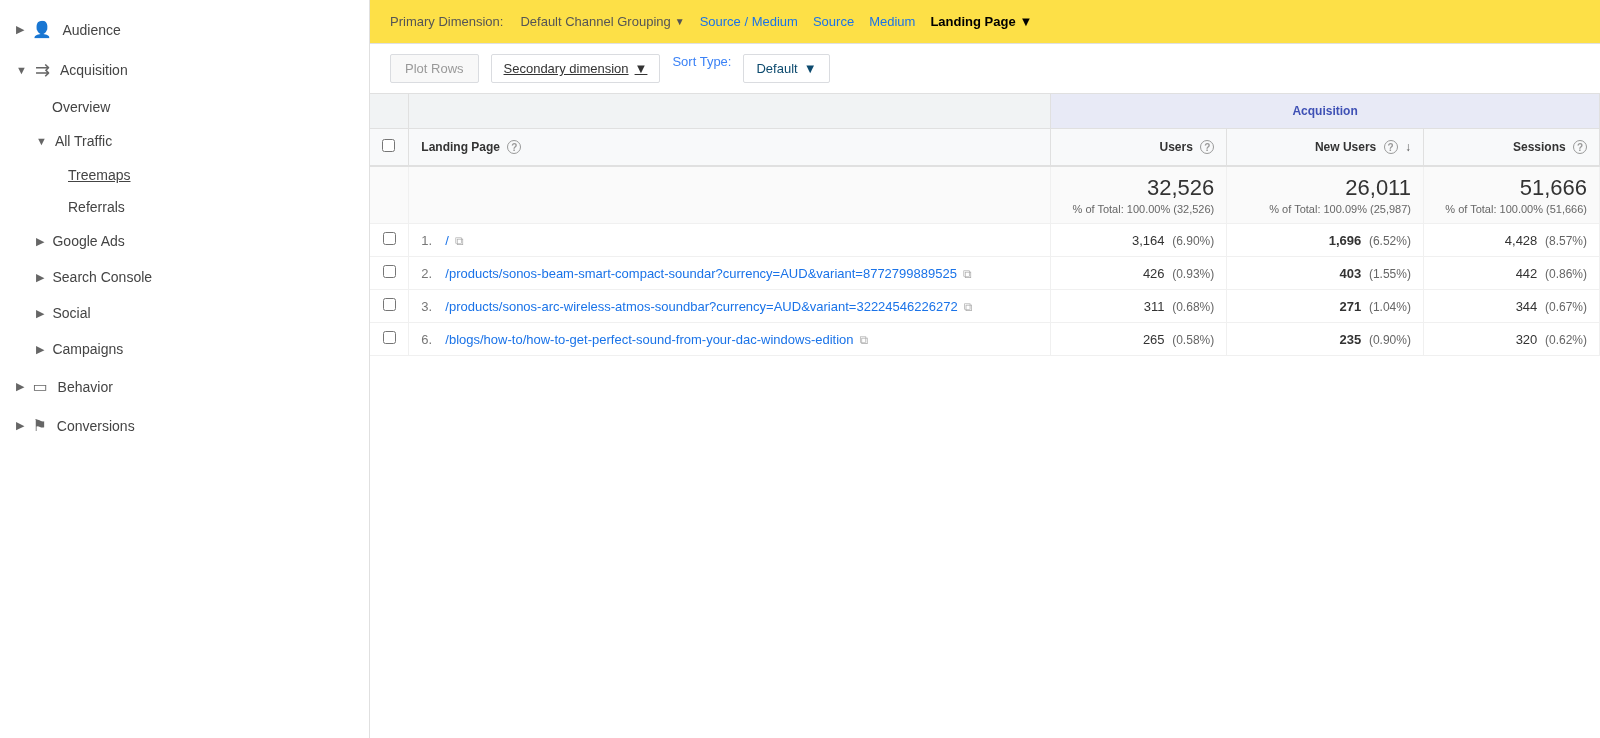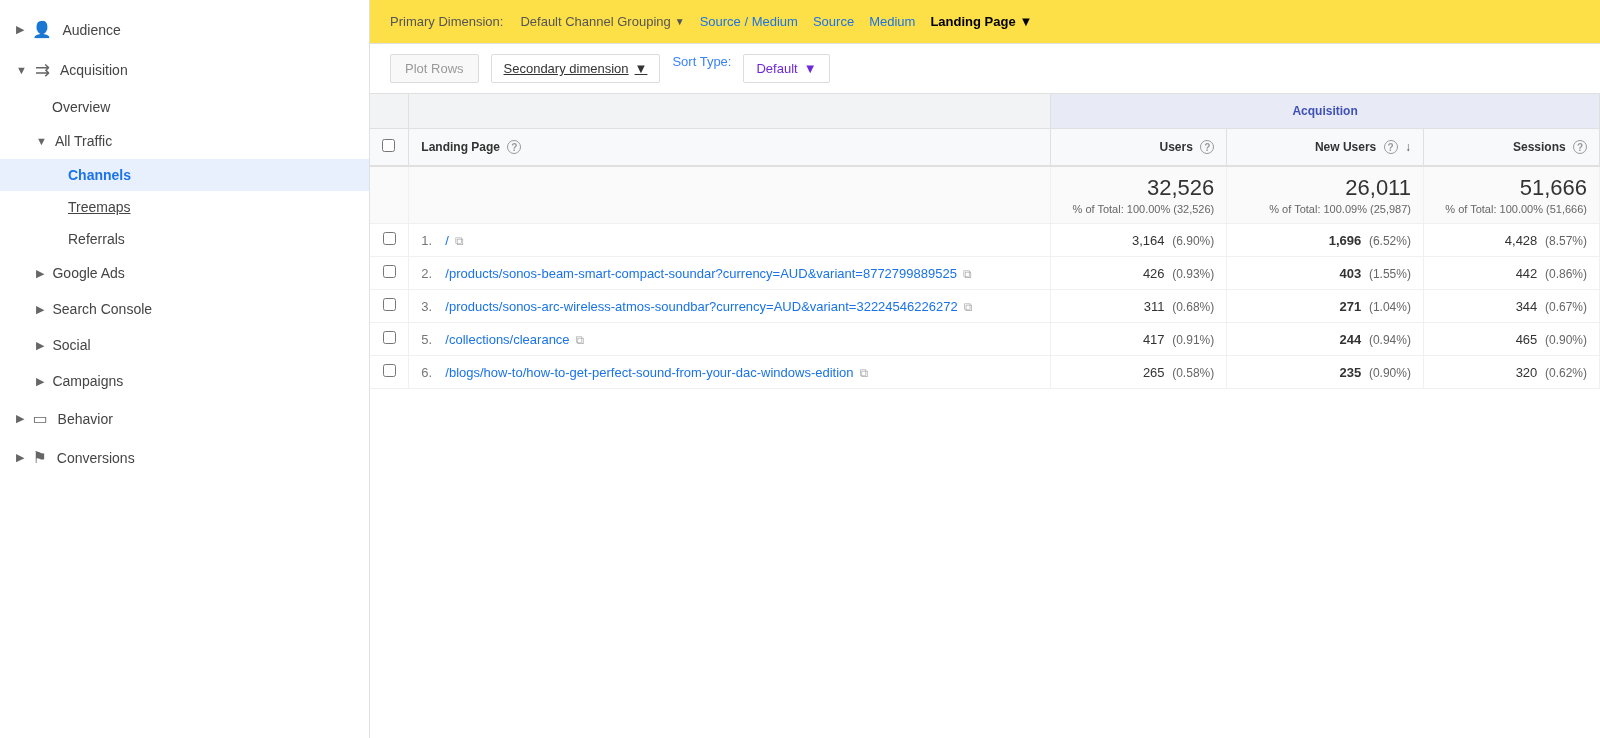--- a/index.html
+++ b/index.html
@@ -21,21 +21,21 @@
     .primary-dim-label { font-size: 13px; color: #555; margin-right: 8px; }
     .dim-btn { font-size: 13px; color: #555; cursor: pointer; display: flex; align-items: center; gap: 4px; padding: 2px 6px; }
     .dim-btn .down-arrow { font-size: 10px; }
     .dim-btn-link { font-size: 13px; color: #1a73e8; cursor: pointer; text-decoration: none; padding: 2px 6px; }
     .dim-btn-active { font-size: 13px; color: #000; font-weight: 700; cursor: pointer; display: flex; align-items: center; gap: 4px; padding: 2px 6px; }
 
     .toolbar { padding: 10px 20px; display: flex; gap: 12px; border-bottom: 1px solid #e0e0e0; }
     .plot-rows-btn { padding: 6px 14px; border: 1px solid #dadce0; background: #f8f8f8; color: #999; font-size: 13px; border-radius: 2px; cursor: not-allowed; }
     .secondary-dim-btn { padding: 6px 12px; border: 1px solid #dadce0; background: #fff; color: #333; font-size: 13px; border-radius: 2px; cursor: pointer; display: flex; align-items: center; gap: 6px; text-decoration: underline; }
     .sort-type-label { font-size: 13px; color: #3b82f6; }
-    .sort-type-btn { padding: 6px 12px; border: 1px solid #dadce0; background: #fff; color: #6d28d9; font-size: 13px; border-radius: 2px; cursor: pointer; display: flex; align-items: center; gap: 6px; }
+    .sort-type-btn { padding: 6px 12px; border: 1px solid #dadce0; background: #fff; color: #0c4a6e; font-size: 13px; border-radius: 2px; cursor: pointer; display: flex; align-items: center; gap: 6px; }
 
     
     .table-container { flex: 1; overflow: auto; }
     table { width: 100%; border-collapse: collapse; }
     thead tr:first-child th { background: #f1f3f4; border-bottom: 1px solid #e0e0e0; }
     thead tr.sub-header th { background: #f8f9fa; border-bottom: 2px solid #e0e0e0; }
     th { padding: 10px 12px; text-align: right; font-size: 12px; font-weight: 600; color: #333; border-right: 1px solid #e0e0e0; white-space: nowrap; }
     th.left { text-align: left; }
     td { padding: 8px 12px; border-bottom: 1px solid #f0f0f0; border-right: 1px solid #f0f0f0; font-size: 13px; }
     td.left { text-align: left; }
@@ -74,23 +74,20 @@
 
   <div class="sidebar-subitem">
     <span>Overview</span>
   </div>
 
   <div class="sidebar-parent">
     <span class="arrow">▼</span>
     <span>All Traffic</span>
   </div>
 
-  <div class="sidebar-subitem active-blue" style="padding-left: 68px;">
-    <span>Channels</span>
-  </div>
 
   <div class="sidebar-subitem" style="padding-left: 68px; text-decoration: underline;">
     <span>Treemaps</span>
   </div>
 
 
   <div class="sidebar-subitem" style="padding-left: 68px;">
     <span>Referrals</span>
   </div>
 
@@ -224,27 +221,20 @@
           </tr>
           <tr>
             <td class="checkbox-cell"><input type="checkbox" style=""></td>
             <td class="left landing-page-cell"><span class="row-num">3.&nbsp;&nbsp;</span><a class="page-link" href="#">/products/sonos-arc-wireless-atmos-soundbar?currency=AUD&amp;variant=32224546226272</a><span class="copy-icon" style="margin-left: 6px;">⧉</span></td>
             <td class="right"><span>311</span> <span class="cell-pct">(0.68%)</span></td>
             <td class="right"><span class="bold-val">271</span> <span class="cell-pct">(1.04%)</span></td>
             <td class="right"><span>344</span> <span class="cell-pct">(0.67%)</span></td>
           </tr>
           <tr>
             <td class="checkbox-cell"><input type="checkbox" style=""></td>
-            <td class="left landing-page-cell"><span class="row-num">5.&nbsp;&nbsp;</span><a class="page-link" href="#">/collections/clearance</a><span class="copy-icon" style="margin-left: 6px;">⧉</span></td>
-            <td class="right"><span>417</span> <span class="cell-pct">(0.91%)</span></td>
-            <td class="right"><span class="bold-val">244</span> <span class="cell-pct">(0.94%)</span></td>
-            <td class="right"><span>465</span> <span class="cell-pct">(0.90%)</span></td>
-          </tr>
-          <tr>
-            <td class="checkbox-cell"><input type="checkbox" style=""></td>
             <td class="left landing-page-cell"><span class="row-num">6.&nbsp;&nbsp;</span><a class="page-link" href="#">/blogs/how-to/how-to-get-perfect-sound-from-your-dac-windows-edition</a><span class="copy-icon" style="margin-left: 6px;">⧉</span></td>
             <td class="right"><span>265</span> <span class="cell-pct">(0.58%)</span></td>
             <td class="right"><span class="bold-val">235</span> <span class="cell-pct">(0.90%)</span></td>
             <td class="right"><span>320</span> <span class="cell-pct">(0.62%)</span></td>
           </tr>
         </tbody>
     </table>
   </div>
 </div>
 

